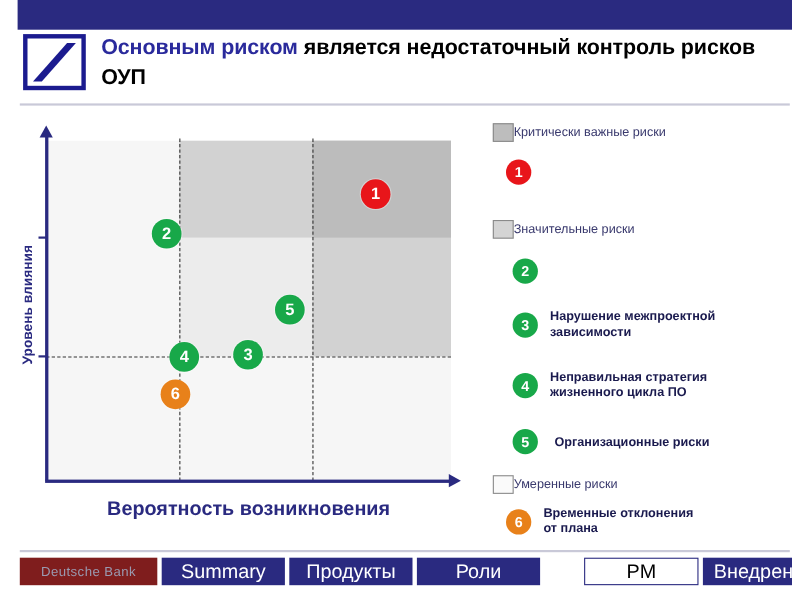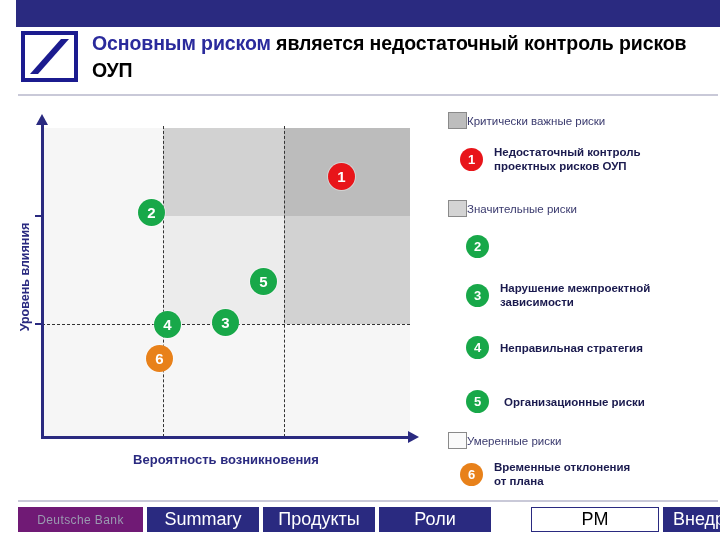--- a/index.html
+++ b/index.html
@@ -94,21 +94,21 @@
     transform: rotate(-90deg);
     font-size: 12.5px;
     font-weight: bold;
     color: #2a2a80;
   }
   #xlabel {
     position:absolute;
     left: 42px; top: 352px;
     width: 368px;
     text-align:center;
-    font-size: 13px;
+    font-size: 18px;
     font-weight: bold;
     color: #2a2a80;
   }
 
   
   #legend {
     position:absolute;
     left: 448px; top: 105px;
     width: 272px; height: 385px;
   }
@@ -153,21 +153,21 @@
     position:absolute;
     left: 18px; top: 507px; height: 25px;
     display:flex; align-items:stretch;
   }
   .nav-brand {
     width: 125px;
     display:flex; align-items:center; justify-content:center;
     font-size: 12px;
     color: #9a9ab0;
     letter-spacing: 0.4px;
-    background: #701a75;
+    background: #7f1d1d;
   }
   .nav-tab {
     display:flex; align-items:center; justify-content:center;
     font-size: 18px;
     background: #2a2a80;
     color: #ffffff;
     margin-left: 4px;
     text-align: center;
   }
   .nav-tab.active {
@@ -240,24 +240,20 @@
 <div id="legend">
 
   <div class="legend-cat" style="left:0px; top:7px;">
     <div class="legend-swatch" style="background:#bdbdbd;"></div>
     <div class="legend-cat-label">Критически важные риски</div>
   </div>
   <div class="legend-item" style="left:12px; top:40px;">
     <div class="legend-bullet" style="background:#e8151a;">
         <span>1</span>
       </div>
-    <div class="legend-item-label">
-      <div>Недостаточный контроль</div>
-      <div>проектных рисков ОУП</div>
-    </div>
   </div>
 
   <div class="legend-cat" style="left:0px; top:95px;">
     <div class="legend-swatch" style="background:#d4d4d4;"></div>
     <div class="legend-cat-label">Значительные риски</div>
   </div>
   <div class="legend-item" style="left:18px; top:130px;">
     <div class="legend-bullet" style="background:#18a849;">
         <span>2</span>
       </div>
@@ -270,20 +266,21 @@
       <div>Нарушение межпроектной</div>
       <div>зависимости</div>
     </div>
   </div>
   <div class="legend-item" style="left:18px; top:231px;">
     <div class="legend-bullet" style="background:#18a849;">
         <span>4</span>
       </div>
     <div class="legend-item-label">
       <div>Неправильная стратегия</div>
+      <div>жизненного цикла ПО</div>
     </div>
   </div>
   <div class="legend-item" style="left:18px; top:285px;">
     <div class="legend-bullet" style="background:#18a849;">
         <span>5</span>
       </div>
     <div class="legend-item-label" style="margin-left:4px;">
       <div>Организационные риски</div>
     </div>
   </div>
@@ -302,15 +299,15 @@
     </div>
   </div>
 </div>
 
 <div id="nav-rule"></div>
 <div id="navbar">
   <div class="nav-brand">Deutsche Bank</div>
   <div class="nav-tab" style="width:112px;">Summary</div>
   <div class="nav-tab" style="width:112px;">Продукты</div>
   <div class="nav-tab" style="width:112px;">Роли</div>
-  <div class="nav-tab active" style="width:128px;margin-left:40px;">PM</div>
+  <div class="nav-tab active" style="width:104px;margin-left:40px;">PM</div>
   <div class="nav-tab" style="width:112px;">Внедрение</div>
 </div>
 
 </body></html>

